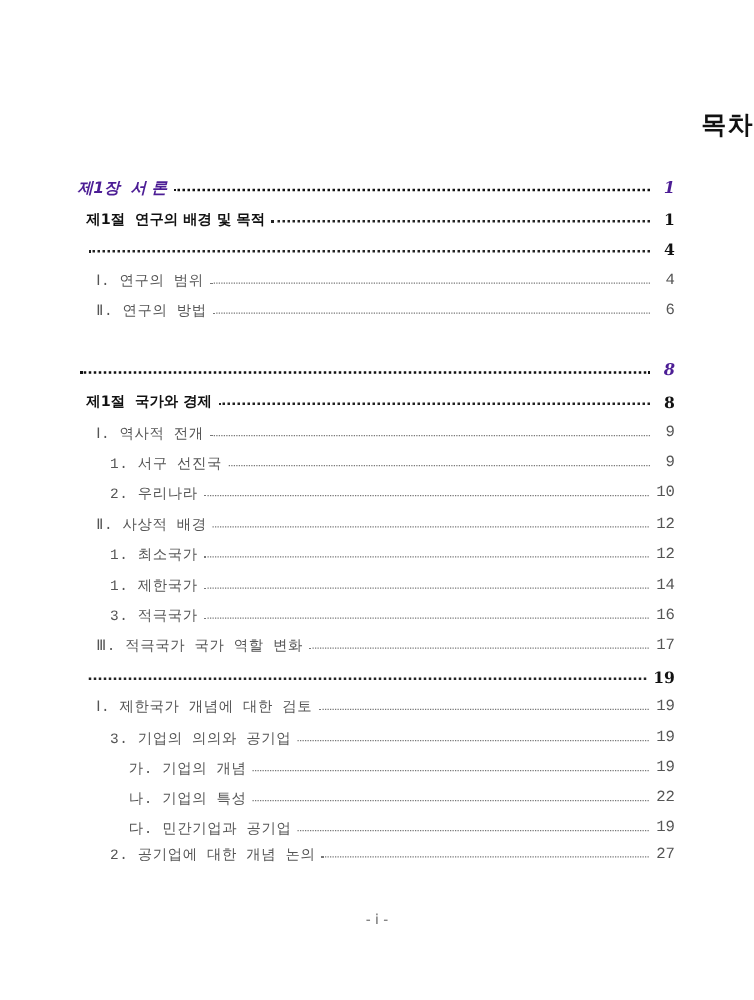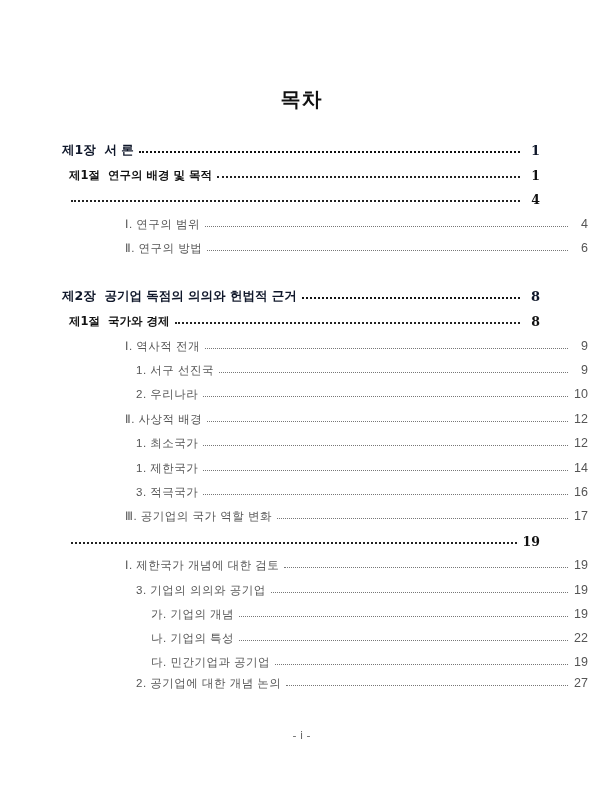--- a/index.html
+++ b/index.html
@@ -1,31 +1,31 @@
 <!DOCTYPE html>
 <html><head>
 <meta charset="utf-8">
 <style>
   html, body { margin: 0; padding: 0; background: #ffffff; }
   body { width: 603px; height: 800px; position: relative; overflow: hidden;
          font-family: "DejaVu Serif", "Liberation Serif", serif; color: #111; }
-  .title { position: absolute; top: 86px; left: 0; width: 603px; text-align: center;
+  .title { position: absolute; top: 86px; left: 0; width: 603px; text-align: right;
            font-family: "DejaVu Sans", sans-serif; font-weight: bold; font-size: 20px; color: #111; letter-spacing: 1px; }
   .toc { position: absolute; top: 139px; left: 0; width: 603px; }
   .row { position: absolute; left: 0; height: 22px; display: flex; align-items: center; width: 540px; }
   .row .label { white-space: pre; flex: 0 0 auto; padding-right: 3px; }
   .row .dots { flex: 1 1 auto; height: 0; border-bottom: 1.5px dotted #222; margin: 0 6px 0 2px; position: relative; top: 2px; }
   .row .pg { flex: 0 0 auto; text-align: right; min-width: 14px; }
-  .lv-chap { font-family: "DejaVu Sans", sans-serif; font-weight: bold; font-size: 12.5px; color: #0f172a; }
+  .lv-chap { font-family: "DejaVu Sans", sans-serif; font-weight: bold; font-size: 12.5px; color: #4c1d95; font-style: italic; }
   .lv-chap .dots { border-bottom: 2px dotted #111; }
   .lv-chap .pg { font-family: "DejaVu Serif", serif; font-size: 13px; font-weight: bold; }
   .lv-sec { font-family: "DejaVu Sans", sans-serif; font-weight: bold; font-size: 11.5px; color: #111; justify-content: space-between; }
   .lv-sec .dots { border-bottom: 2px dotted #222; }
   .lv-sec .pg { font-family: "DejaVu Serif", serif; font-size: 12.5px; font-weight: bold; }
-  .lv-sub { font-family: Liberation Sans, sans-serif; font-size: 11.5px; color: #555; letter-spacing: 0.5px; margin-left: 48px; }
+  .lv-sub { font-family: Liberation Mono, monospace; font-size: 11.5px; color: #555; letter-spacing: 0.5px; }
   .lv-sub .dots { border-bottom: 1px dotted #777; }
   .lv-sub .pg { font-size: 12.5px; color: #555; letter-spacing: 0; }
   .footer { position: absolute; top: 729px; left: 0; width: 603px; text-align: center;
             font-family: "DejaVu Sans", sans-serif; font-size: 11px; color: #666; }
 </style>
 </head>
 <body>
 
 <div class="title">목차</div>
 
@@ -50,21 +50,20 @@
     <span class="dots"></span>
     <span class="pg">4</span>
   </div>
   <div class="row lv-sub" style="top:98px;left:77px;width:463px">
     <span class="label">Ⅱ. 연구의 방법</span>
     <span class="dots"></span>
     <span class="pg">6</span>
   </div>
 
   <div class="row lv-chap" style="top:146px;left:62px;width:478px">
-    <span class="label">제2장  공기업 독점의 의의와 헌법적 근거</span>
     <span class="dots"></span>
     <span class="pg">8</span>
   </div>
   <div class="row lv-sec" style="top:171px;left:69px;width:471px">
     <span class="label">제1절  국가와 경제</span>
     <span class="dots"></span>
     <span class="pg">8</span>
   </div>
   <div class="row lv-sub" style="top:196px;left:77px;width:463px">
     <span class="label">Ⅰ. 역사적 전개</span>
@@ -95,21 +94,21 @@
     <span class="label">1. 제한국가</span>
     <span class="dots"></span>
     <span class="pg">14</span>
   </div>
   <div class="row lv-sub" style="top:342px;left:88px;width:452px">
     <span class="label">3. 적극국가</span>
     <span class="dots"></span>
     <span class="pg">16</span>
   </div>
   <div class="row lv-sub" style="top:366px;left:77px;width:463px">
-    <span class="label">Ⅲ. 공기업의 국가 역할 변화</span>
+    <span class="label">Ⅲ. 적극국가 국가 역할 변화</span>
     <span class="dots"></span>
     <span class="pg">17</span>
   </div>
   <div class="row lv-sec" style="top:391px;left:69px;width:471px">
     <span class="dots"></span>
     <span class="pg">19</span>
   </div>
   <div class="row lv-sub" style="top:415px;left:77px;width:463px">
     <span class="label">Ⅰ. 제한국가 개념에 대한 검토</span>
     <span class="dots"></span>

